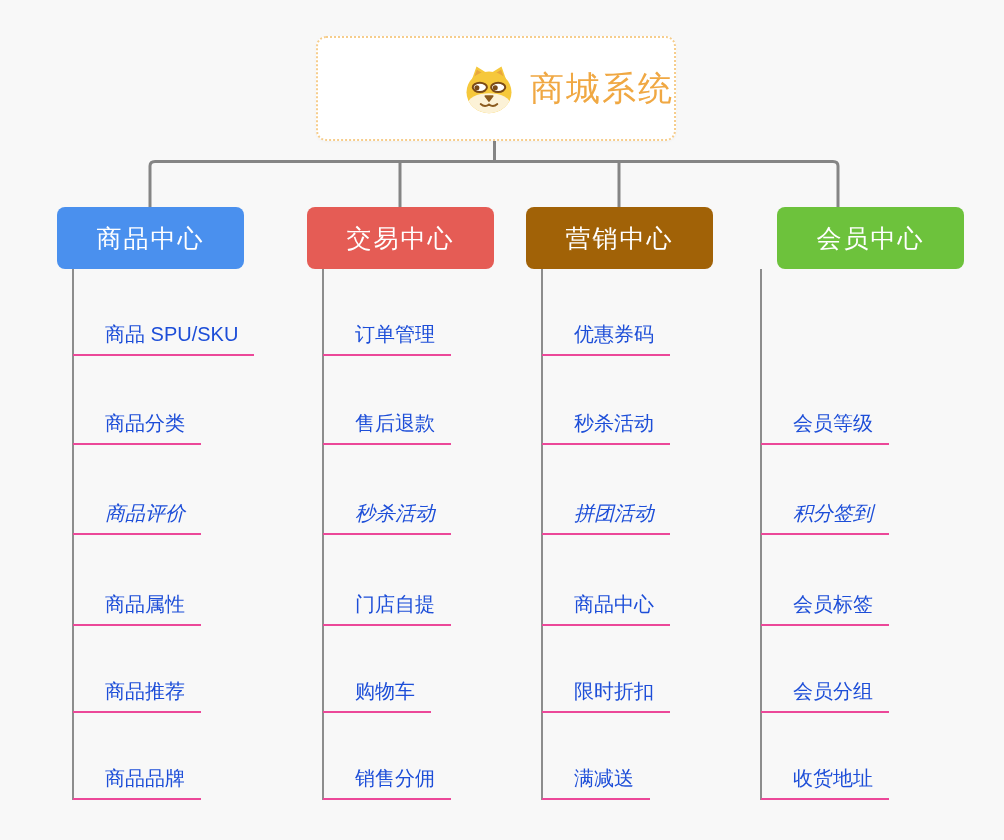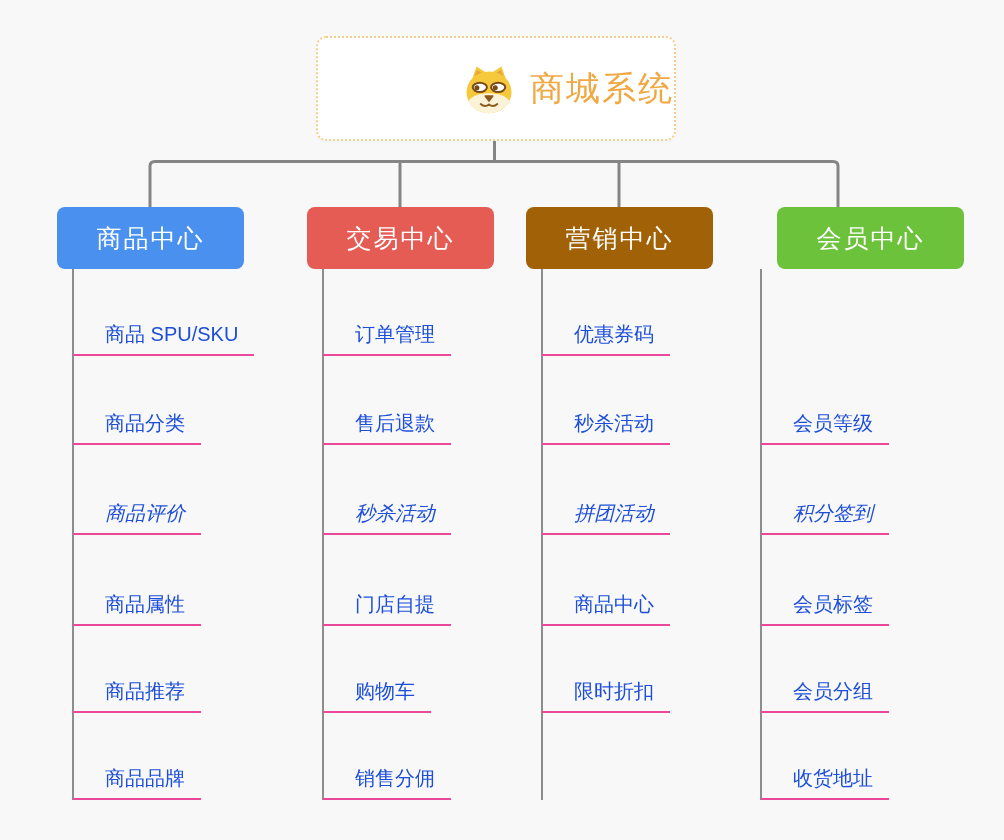--- a/index.html
+++ b/index.html
@@ -156,20 +156,21 @@
   <div class="column col-2">
     <div class="branch-box" style="background: #a16207;">
       <span class="branch-label">营销中心</span>
     </div>
     <div class="trunk"></div>
     <div class="leaf r0">优惠券码</div>
     <div class="leaf r1">秒杀活动</div>
     <div class="leaf r2">拼团活动</div>
     <div class="leaf r3">商品中心</div>
     <div class="leaf r4">限时折扣</div>
+    <div class="leaf r5">满减送</div>
   </div>
 
   <div class="column col-3">
     <div class="branch-box" style="background: rgb(109, 194, 60); margin-left: 32px;">
       <span class="branch-label">会员中心</span>
     </div>
     <div class="trunk"></div>
     <div class="leaf r1">会员等级</div>
     <div class="leaf r2">积分签到</div>
     <div class="leaf r3">会员标签</div>

